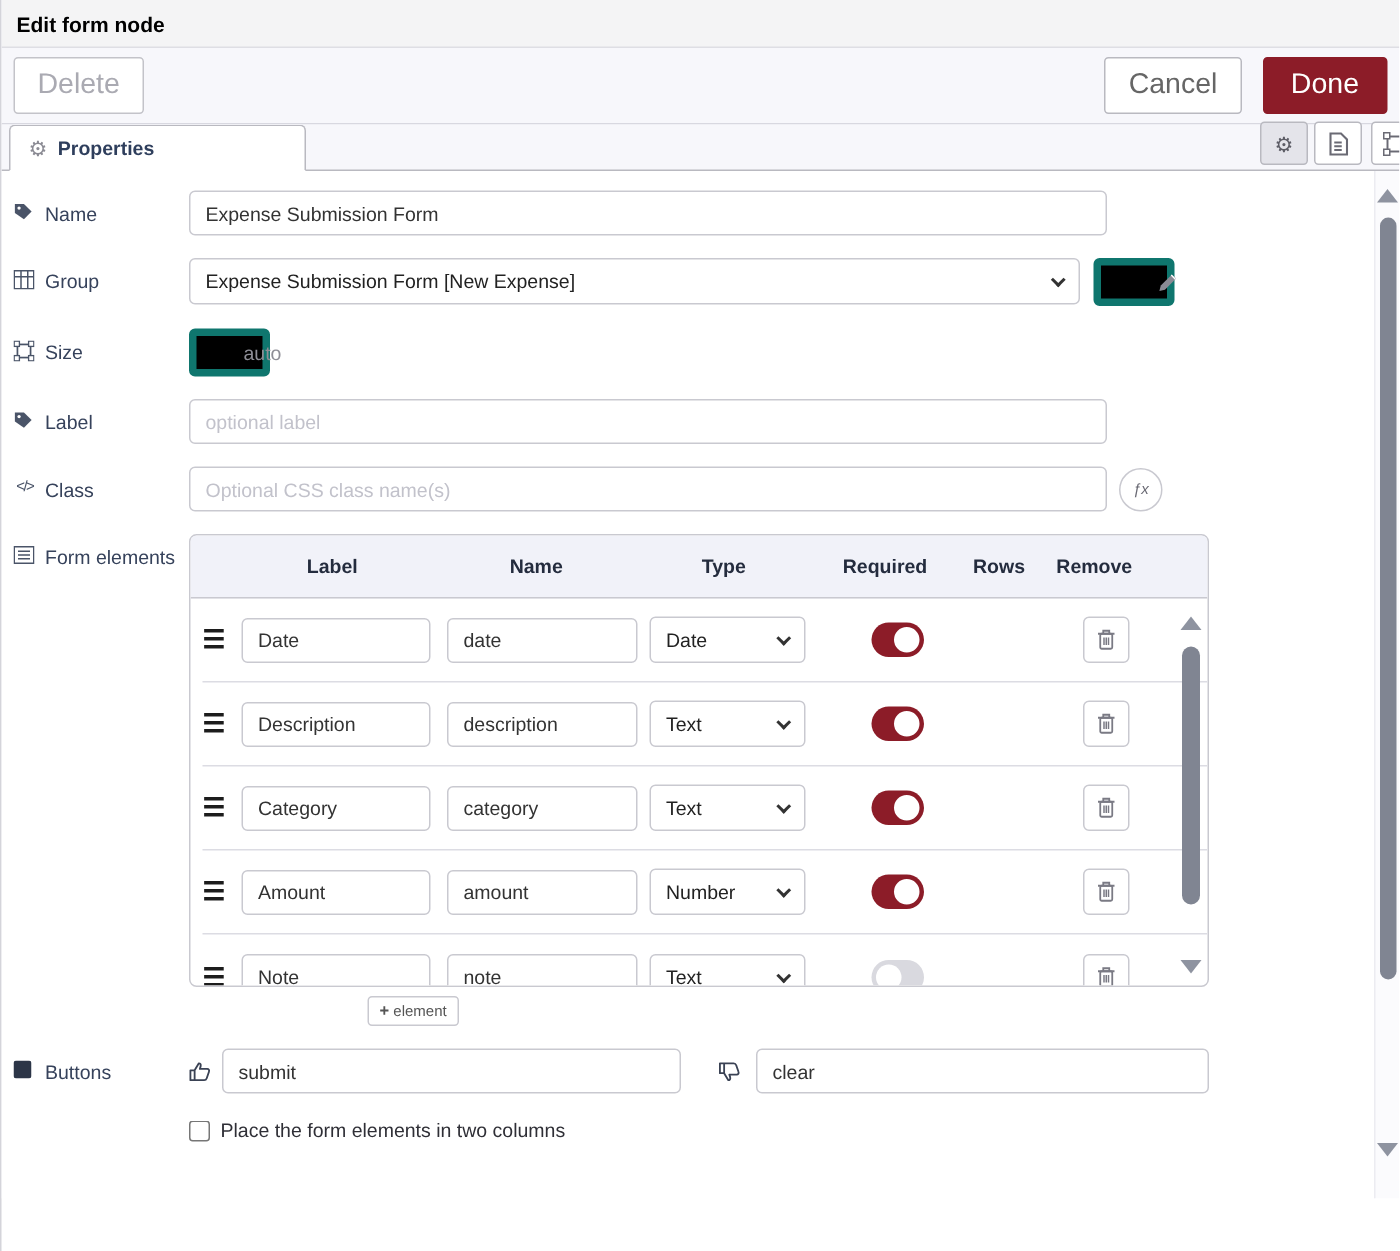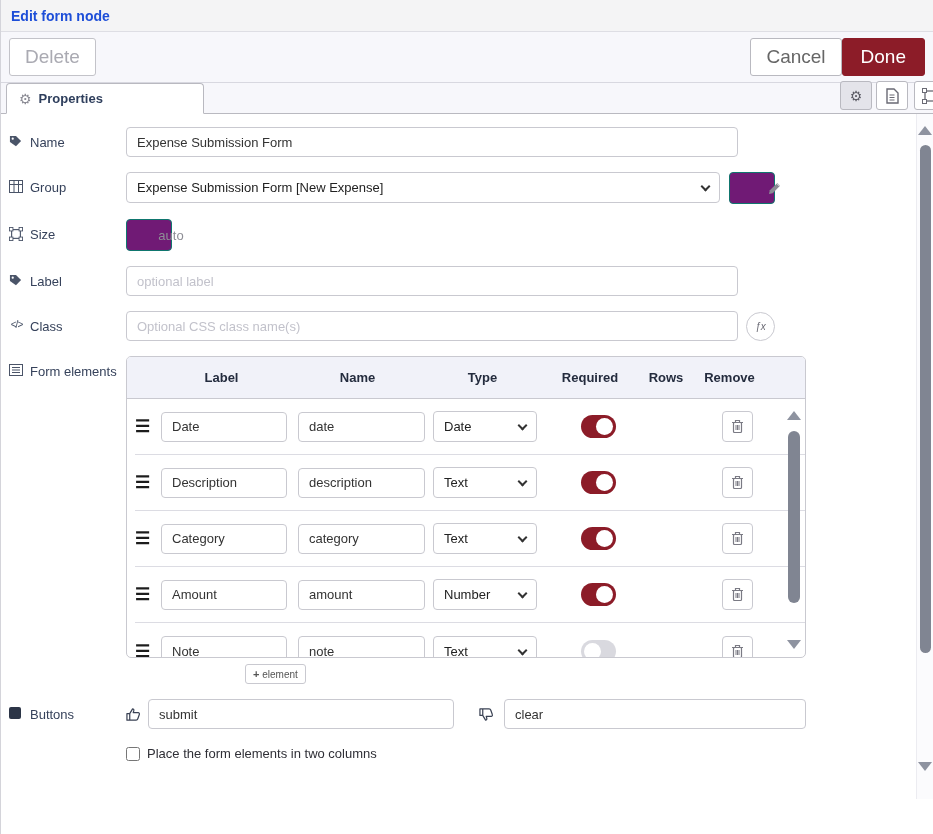--- a/index.html
+++ b/index.html
@@ -7,33 +7,33 @@
   body { font-family: "Liberation Sans", sans-serif; color:#333; }
   .app {
     position: relative; width: 933px; height: 834px; background:#fff;
     border-left:1px solid #d4d4da; overflow:hidden;
   }
   
   .hdr {
     height:32px; background:#f4f4f5; border-bottom:1px solid #dedee4;
     display:flex; align-items:center; padding-left:10px;
   }
-  .hdr-title { font-size:14px; font-weight:bold; color:#1d4ed8; }
+  .hdr-title { font-size:14px; font-weight:bold; color:#000000; }
   
   .toolbar {
     height:51px; background:#f7f7fb; border-bottom:1px solid #d8d8e0;
     display:flex; align-items:center; padding:0 8px;
   }
   .btn {
     font-family:"Liberation Sans",sans-serif; font-size:19px;
     border:1px solid #c3c3c9; border-radius:3px; background:#fff;
     padding:7px 15px; cursor:pointer;
   }
   .btn-delete { color:#aaaab2; }
-  .toolbar-right { margin-left:auto; display:flex; }
+  .toolbar-right { margin-left:auto; display:flex; gap:14px; }
   .btn-cancel { color:#666; border-color:#b9b9c0; }
   .btn-done { background:var(--accent,#8c1c28); border-color:var(--accent,#8c1c28); color:#fff; padding:7px 18px; }
   
   .tabbar {
     position:relative; height:31px; background:#f7f7fb;
     border-bottom:1px solid #b9b9c0;
   }
   .tab {
     position:absolute; left:5px; bottom:-1px; width:198px; height:31px;
     background:#fff; border:1px solid #b9b9c0; border-bottom:1px solid #fff;
@@ -74,21 +74,21 @@
     font-family:"Liberation Sans",sans-serif; font-size:13px; color:#222;
     border:1px solid #c9c9d0; border-radius:4px; height:31px; padding:0 24px 0 10px;
     background:#fff; width:100%; cursor:pointer;
   }
   .chev {
     position:absolute; right:11px; top:11px; width:7px; height:7px;
     border-right:2px solid #333; border-bottom:2px solid #333;
     transform:rotate(45deg); pointer-events:none;
   }
   .sq-btn {
-    border:1px solid #0f766e; border-radius:4px; background:#701a75; height:32px;
+    border:5px solid #0f766e; border-radius:4px; background:#000000; height:32px;
     display:inline-flex; align-items:center; justify-content:center; cursor:pointer;padding-left:44px;
   }
   .btn-auto { width:45px; color:#8e8e96; font-size:13px; }
   .btn-pencil { width:34px; margin-left:9px; }
   .btn-fx {
     width:29px; height:29px; border:1px solid #c9c9d0; border-radius:50%; background:#fff;
     margin-left:8px; margin-top:1px; color:#6a6a74; font-size:10px; font-style:italic;
     display:inline-flex; align-items:center; justify-content:center; cursor:pointer;
   }
   

